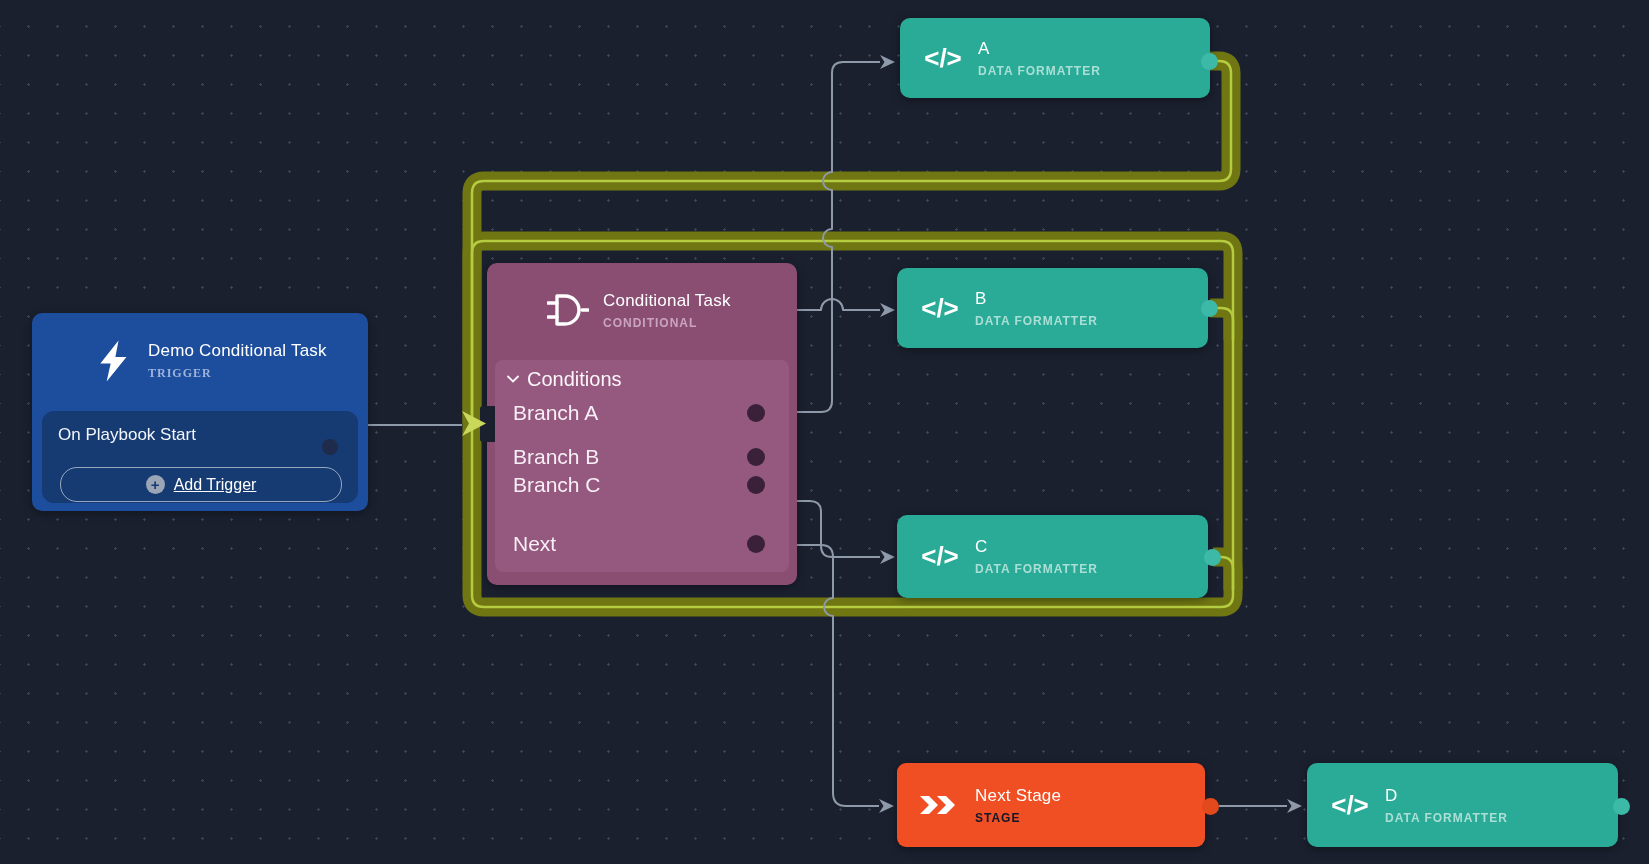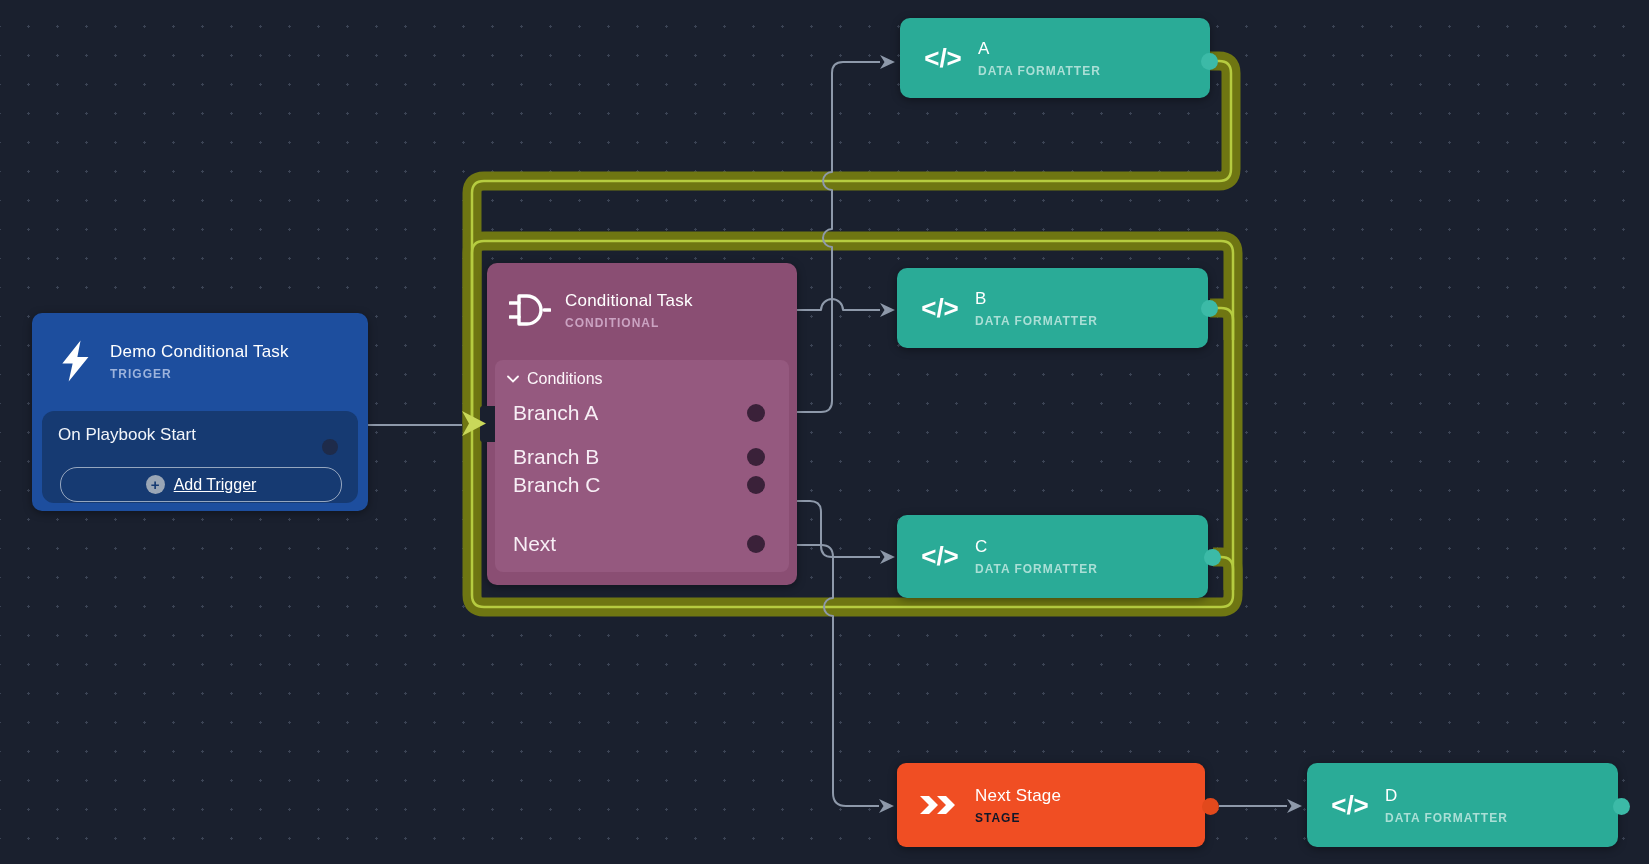--- a/index.html
+++ b/index.html
@@ -7,46 +7,46 @@
     position:relative;width:1649px;height:864px;overflow:hidden;
     background-color:#1a202e;
     background-image:radial-gradient(rgba(138,152,175,0.30) 1.1px, transparent 1.4px);
     background-size:29px 29px;background-position:14px 12px;
     font-family:"Liberation Sans", sans-serif;
   }
   #edges{position:absolute;left:0;top:0;z-index:5;}
   #input-arrow-overlay{position:absolute;left:458px;top:406px;z-index:30;}
   .node{position:absolute;z-index:10;border-radius:10px;box-shadow:0 2px 8px rgba(0,0,0,0.38);}
   .node-header{display:flex;align-items:center;height:100%;}
-  .hdr{display:flex;align-items:center;}
+  .hdr{display:flex;align-items:center;padding-left:38px;}
   .icon-cell{width:54px;display:flex;justify-content:center;align-items:center;margin-left:16px;flex:0 0 auto;}
   .txt-col{margin-left:8px;display:flex;flex-direction:column;gap:5px;}
   .node-title{font-size:17px;color:#ffffff;letter-spacing:.2px;}
   .node-sub{font-size:12px;font-weight:bold;letter-spacing:1px;}
   
   .trigger{left:32px;top:313px;width:336px;height:198px;background:#1d4e9e;}
   .trigger .hdr{height:96px;}
-  .trigger .node-sub{color:#9db3dc;}
+  .trigger .node-sub{color:#9db3dc;font-family:Liberation Serif, serif;}
   .trigger-panel{position:absolute;left:10px;top:98px;width:316px;height:92px;background:#163a72;border-radius:12px;}
   .trigger-row{position:absolute;left:16px;top:10px;right:16px;height:28px;display:flex;align-items:center;}
   .trigger-row-label{font-size:17px;color:#f2f5fa;}
   .trigger-port-dot{position:absolute;right:4px;top:18px;width:16px;height:16px;border-radius:50%;background:#1e2b4a;}
   .add-btn{position:absolute;left:18px;top:56px;width:280px;height:33px;border:1.5px solid rgba(255,255,255,0.55);
     border-radius:17px;background:transparent;display:flex;align-items:center;justify-content:center;gap:9px;cursor:pointer;}
   .plus-circle{width:19px;height:19px;border-radius:50%;background:#9aa6b6;color:#163a72;font-weight:bold;
     font-size:15px;line-height:19px;text-align:center;}
   .add-btn-label{font-size:16px;color:#ffffff;text-decoration:underline;}
   
   .conditional{left:487px;top:263px;width:310px;height:322px;background:#8a4e73;}
   .conditional .hdr{height:94px;}
   .conditional .node-sub{color:#cba3c2;}
   .cond-notch{position:absolute;left:-7px;top:143px;width:18px;height:36px;background:#1a202e;border-radius:3px;}
   .cond-panel{position:absolute;left:8px;top:97px;width:294px;height:212px;background:#95597f;border-radius:8px;}
   .cond-section{position:absolute;left:12px;top:6px;height:26px;display:flex;align-items:center;gap:8px;cursor:pointer;}
-  .cond-section-label{font-size:16px;color:#fdf6fa;}
+  .cond-section-label{font-size:20px;color:#fdf6fa;}
   .branch-row{position:absolute;left:18px;right:10px;height:34px;display:flex;align-items:center;}
   .branch-label{font-size:21px;color:#f7eef5;}
   .branch-dot{position:absolute;right:14px;width:18px;height:18px;border-radius:50%;background:#3a2139;}
   
   .teal{background:#2aab97;}
   .teal .node-sub{color:#aadfd6;}
   .orange{background:#f04e23;}
   .orange .node-sub{color:#0f172a;}
   .code-glyph{font-size:26px;font-weight:800;color:#ffffff;letter-spacing:0px;}
   .node-a{left:900px;top:18px;width:310px;height:80px;}

